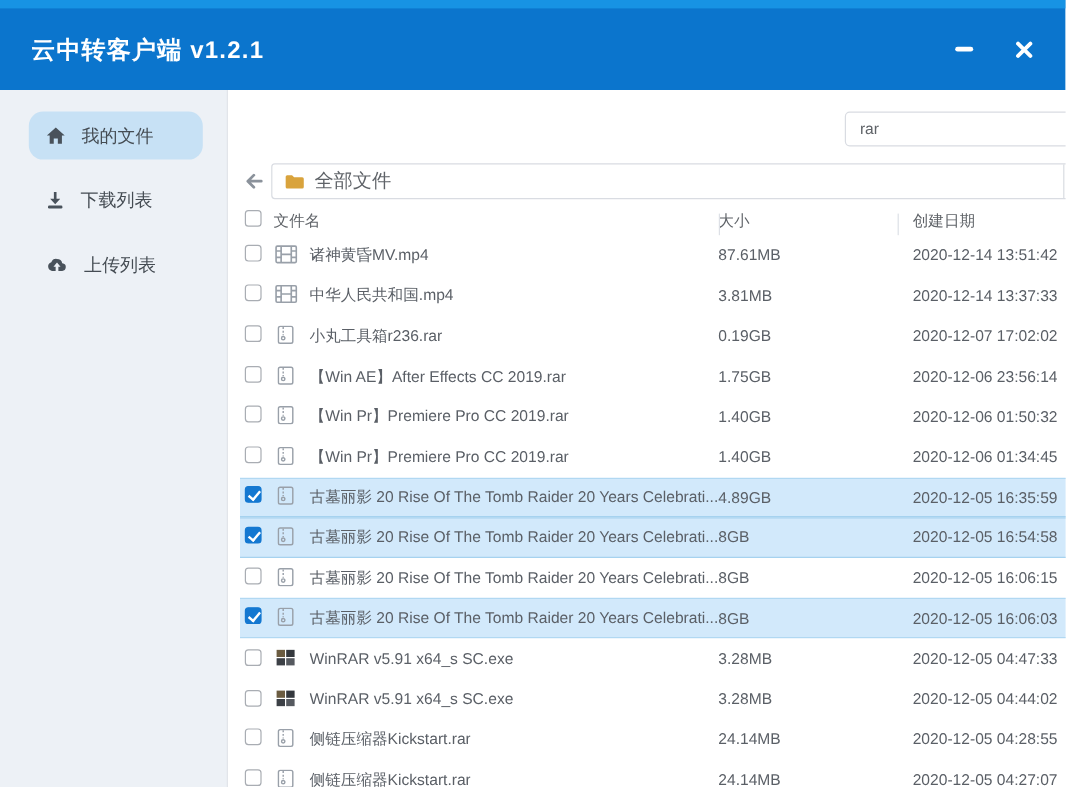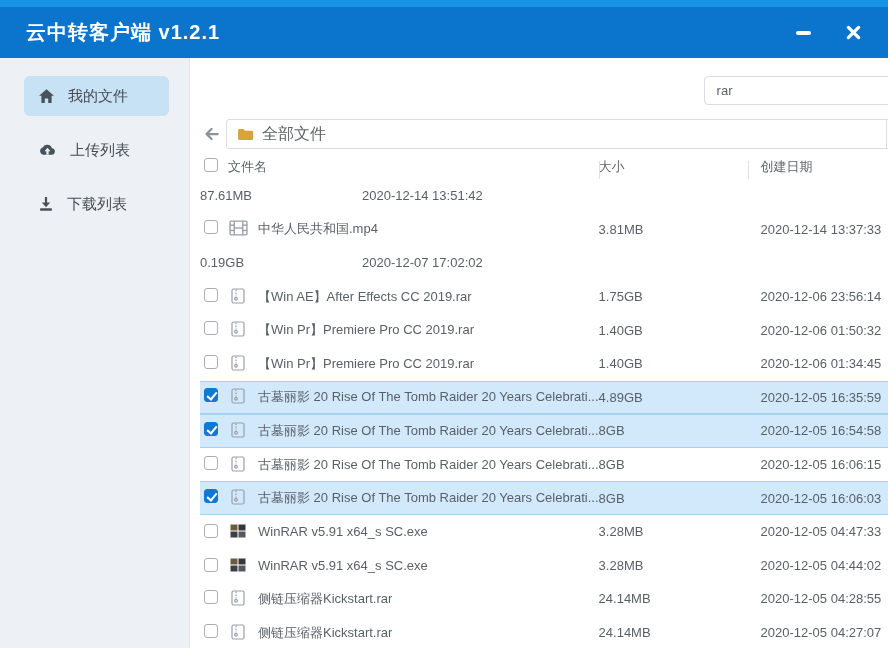--- a/index.html
+++ b/index.html
@@ -3,40 +3,40 @@
 <meta charset="utf-8">
 <style>
   html,body{margin:0;padding:0;}
   body{
     width:888px;height:656px;overflow:hidden;background:#fff;
     font-family:"Liberation Sans","DejaVu Sans",sans-serif;
     -webkit-font-smoothing:antialiased;
   }
   
   .titlebar{
-    height:58px;box-sizing:border-box;background:#0b75cd;
+    height:75px;box-sizing:border-box;background:#0b75cd;
     border-top:7px solid #1793e4;
     display:flex;align-items:center;padding:0 26px;color:#fff;
   }
   .title{font-size:20px;font-weight:bold;letter-spacing:1px;}
   .win-controls{margin-left:auto;display:flex;align-items:center;gap:32px;}
   .win-btn{display:flex;align-items:center;justify-content:center;width:18px;height:18px;cursor:pointer;}
   .min-bar{width:15px;height:4px;background:#fff;border-radius:2px;}
   
   .app-body{display:flex;height:590px;}
   .sidebar{
     width:190px;box-sizing:border-box;background:#edf1f6;
     border-right:1px solid #e2e5ea;padding-top:18px;flex:none;
   }
   .side-item{
     height:40px;margin:0 20px 14px 24px;border-radius:6px;
     display:flex;align-items:center;gap:13px;padding-left:14px;
     font-size:15px;color:#454c53;cursor:pointer;
   }
-  .side-item.active{background:#c7e1f5;}
+  .side-item.active{background:#c7e1f5;border-radius:12px;}
   .icn{display:flex;align-items:center;color:#49525b;}
   .main{flex:1;position:relative;box-sizing:border-box;padding:18px 14px 0 10px;background:#fff;}
   
   .toolbar{display:flex;align-items:center;margin-bottom:14px;padding-left:4px;}
   .btn{
     height:29px;border:none;border-radius:4px;color:#fff;font-size:13px;
     padding:0 17px;margin-right:9px;cursor:pointer;font-family:inherit;letter-spacing:1px;
   }
   .btn.primary{background:#2a8ad5;}
   .btn.disabled{background:#c9cbce;cursor:default;}
@@ -105,35 +105,35 @@
       <div class="side-item active">
         <span class="icn">
           <svg viewBox="0 0 16 16" width="17" height="17">
             <path d="M8 1.2 L15 7.4 H12.8 V14 H9.6 V9.8 H6.4 V14 H3.2 V7.4 H1 Z" fill="currentColor"></path>
           </svg>
         </span>
         <span>我的文件</span>
       </div>
       <div class="side-item">
         <span class="icn">
+          <svg viewBox="0 0 16 16" width="16" height="16">
+            <path d="M6.9 1 h2.2 v5.6 h3.1 L8 11.2 3.8 6.6 h3.1 Z" fill="currentColor"></path>
+            <rect x="2" y="12.2" width="12" height="2.6" rx="1" fill="currentColor"></rect>
+          </svg>
+        </span>
+        <span>下载列表</span>
+      </div>
+      <div class="side-item">
+        <span class="icn">
           <svg viewBox="0 0 20 16" width="19" height="16">
             <path d="M10 2.5 a4.7 4.7 0 0 1 4.6 3.7 A3.4 3.4 0 0 1 14 13 H5.6 A3.9 3.9 0 0 1 5 5.4 A4.7 4.7 0 0 1 10 2.5 Z" fill="currentColor"></path>
             <path d="M10 5.6 L13.1 9.4 H11.2 V13 H8.8 V9.4 H6.9 Z" fill="#edf1f6"></path>
           </svg>
         </span>
         <span>上传列表</span>
-      </div>
-      <div class="side-item">
-        <span class="icn">
-          <svg viewBox="0 0 16 16" width="16" height="16">
-            <path d="M6.9 1 h2.2 v5.6 h3.1 L8 11.2 3.8 6.6 h3.1 Z" fill="currentColor"></path>
-            <rect x="2" y="12.2" width="12" height="2.6" rx="1" fill="currentColor"></rect>
-          </svg>
-        </span>
-        <span>下载列表</span>
       </div>
     </div>
 
   <div class="main">
     <div class="toolbar">
       <div class="search-wrap">
         <input class="search-input" type="text" value="rar" style="">
         
       </div>
     </div>
@@ -161,46 +161,77 @@
       <div class="cname">
         <span class="cb"></span>
         <span>文件名</span>
       </div>
       <div class="csize">大小</div>
       <div class="cdate">创建日期</div>
     </div>
 
     <div id="file-rows">
         <div class="trow">
-          <div class="csize">87.61MB</div>
-          <div class="cdate">2020-12-14 13:51:42</div>
-        </div>
-        <div class="trow">
           <div class="cname">
             <span class="cb"></span>
             <span class="ficon">
               <svg viewBox="0 0 18 15" width="19" height="16">
                 <g stroke="#99a0a9" stroke-width="1.3" fill="none">
                   <rect x="1" y="1" width="16" height="13" rx="1"></rect>
                   <line x1="5" y1="1" x2="5" y2="14"></line>
                   <line x1="13" y1="1" x2="13" y2="14"></line>
                   <line x1="5" y1="7.5" x2="13" y2="7.5"></line>
                   <line x1="1" y1="4.8" x2="5" y2="4.8"></line>
                   <line x1="1" y1="9.8" x2="5" y2="9.8"></line>
                   <line x1="13" y1="4.8" x2="17" y2="4.8"></line>
                   <line x1="13" y1="9.8" x2="17" y2="9.8"></line>
                 </g>
               </svg>
             </span>
+            <span class="fname">诸神黄昏MV.mp4</span>
+          </div>
+          <div class="csize">87.61MB</div>
+          <div class="cdate">2020-12-14 13:51:42</div>
+        </div>
+        <div class="trow">
+          <div class="cname">
+            <span class="cb"></span>
+            <span class="ficon">
+              <svg viewBox="0 0 18 15" width="19" height="16">
+                <g stroke="#99a0a9" stroke-width="1.3" fill="none">
+                  <rect x="1" y="1" width="16" height="13" rx="1"></rect>
+                  <line x1="5" y1="1" x2="5" y2="14"></line>
+                  <line x1="13" y1="1" x2="13" y2="14"></line>
+                  <line x1="5" y1="7.5" x2="13" y2="7.5"></line>
+                  <line x1="1" y1="4.8" x2="5" y2="4.8"></line>
+                  <line x1="1" y1="9.8" x2="5" y2="9.8"></line>
+                  <line x1="13" y1="4.8" x2="17" y2="4.8"></line>
+                  <line x1="13" y1="9.8" x2="17" y2="9.8"></line>
+                </g>
+              </svg>
+            </span>
             <span class="fname">中华人民共和国.mp4</span>
           </div>
           <div class="csize">3.81MB</div>
           <div class="cdate">2020-12-14 13:37:33</div>
         </div>
         <div class="trow">
+          <div class="cname">
+            <span class="cb"></span>
+            <span class="ficon">
+              <svg viewBox="0 0 14 16" width="14" height="16">
+                <g stroke="#99a0a9" stroke-width="1.2" fill="none">
+                  <rect x="1" y="1" width="12" height="14" rx="1.5"></rect>
+                  <line x1="5" y1="1.6" x2="5" y2="8.4" stroke-dasharray="1.6 1.4"></line>
+                  <circle cx="5" cy="10.8" r="1.4"></circle>
+                </g>
+              </svg>
+            </span>
+            <span class="fname">小丸工具箱r236.rar</span>
+          </div>
           <div class="csize">0.19GB</div>
           <div class="cdate">2020-12-07 17:02:02</div>
         </div>
         <div class="trow">
           <div class="cname">
             <span class="cb"></span>
             <span class="ficon">
               <svg viewBox="0 0 14 16" width="14" height="16">
                 <g stroke="#99a0a9" stroke-width="1.2" fill="none">
                   <rect x="1" y="1" width="12" height="14" rx="1.5"></rect>

